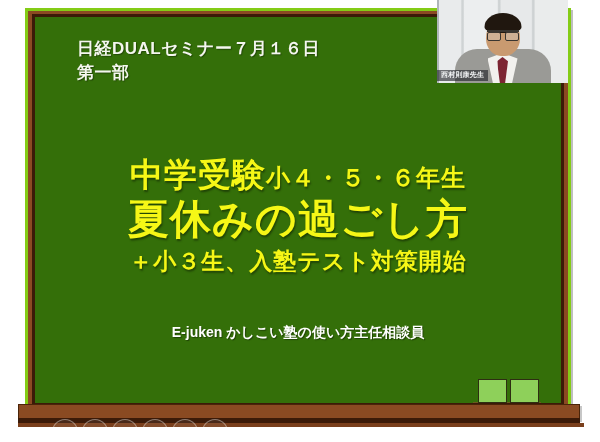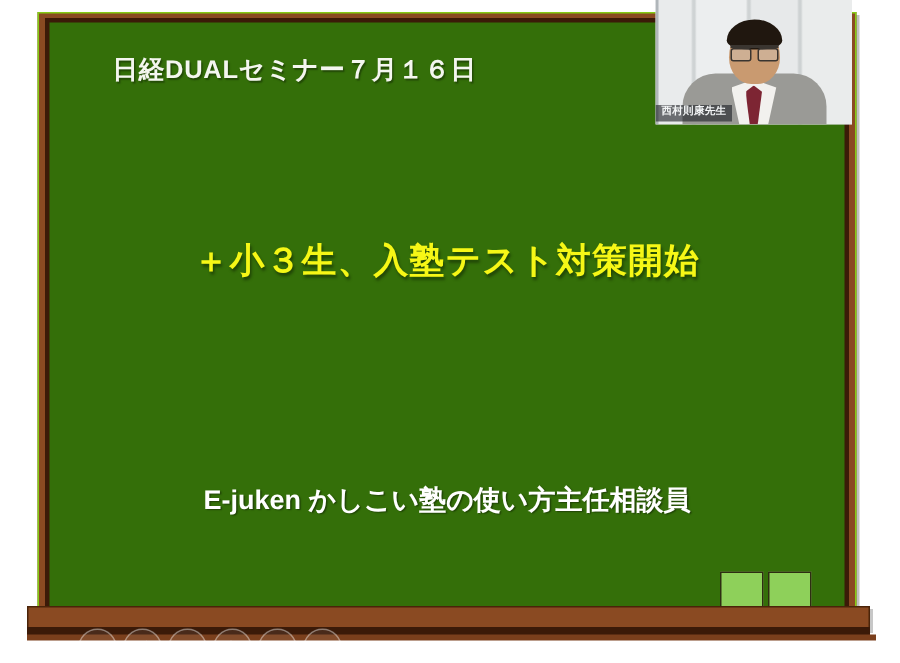--- a/index.html
+++ b/index.html
@@ -10,21 +10,21 @@
     overflow: hidden;
   }
   #screen { position: relative; width: 600px; height: 442px; background: #ffffff; }
 
   
   .board-outer {
     position: absolute;
     left: 25px; top: 8px;
     width: 546px; height: 404px;
     background: #8a4a22;
-    border: 1px solid #84cc16;
+    border: 3px solid #84cc16;
     box-shadow: 2px 2px 0 rgba(0,0,0,0.25);
   }
   .board-mid {
     position: absolute;
     left: 4px; top: 3px; right: 4px; bottom: 3px;
     background: #3b1a08;
   }
   .board-inner {
     position: absolute;
     left: 3px; top: 3px; right: 3px; bottom: 3px;
@@ -64,21 +64,21 @@
     letter-spacing: 1px; line-height: 1.3;
     margin-top: 4px; white-space: nowrap;
   }
 
   .credits {
     position: absolute;
     left: 0; right: 0; top: 305px;
     text-align: center;
     color: #ffffff;
     font-weight: bold;
-    font-size: 18px;
+    font-size: 14px;
     line-height: 1.5;
     text-shadow: 1px 1px 1px rgba(0,0,0,0.4);
   }
   .credits div { white-space: nowrap; }
 
   
   .eraser-group {
     position: absolute;
     right: 22px; bottom: 0px;
     display: flex; gap: 3px;
@@ -238,23 +238,28 @@
 <body>
 
 <div id="screen">
 
   <div class="board-outer">
     <div class="board-mid">
       <div class="board-inner">
 
         <div class="header-block">
           <div>日経DUALセミナー７月１６日</div>
+          <div>第一部</div>
         </div>
 
         <div class="title-block">
+          <div class="line-1">
+            <span class="big">中学受験</span><span class="small">小４・５・６年生</span>
+          </div>
+          <div class="line-2">夏休みの過ごし方</div>
           <div class="line-3">＋小３生、入塾テスト対策開始</div>
         </div>
 
         <div class="credits">
           <div>E-juken かしこい塾の使い方主任相談員</div>
         </div>
 
         <div class="chalk-tray-strip"></div>
         <div class="eraser-group">
           <div class="eraser"></div>

